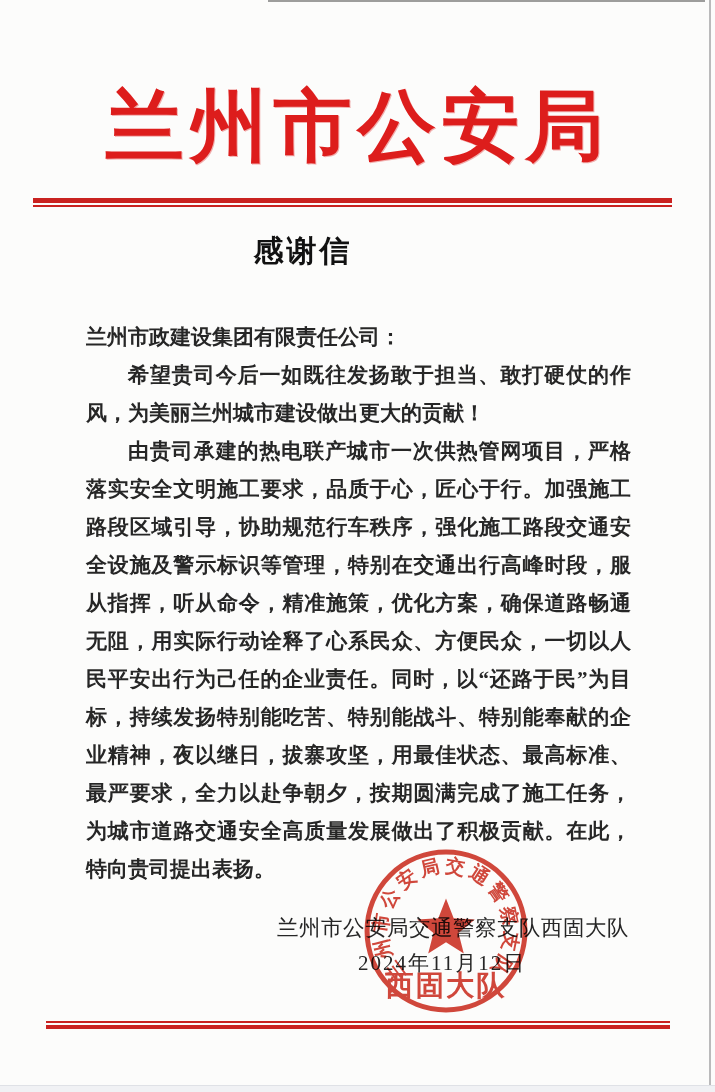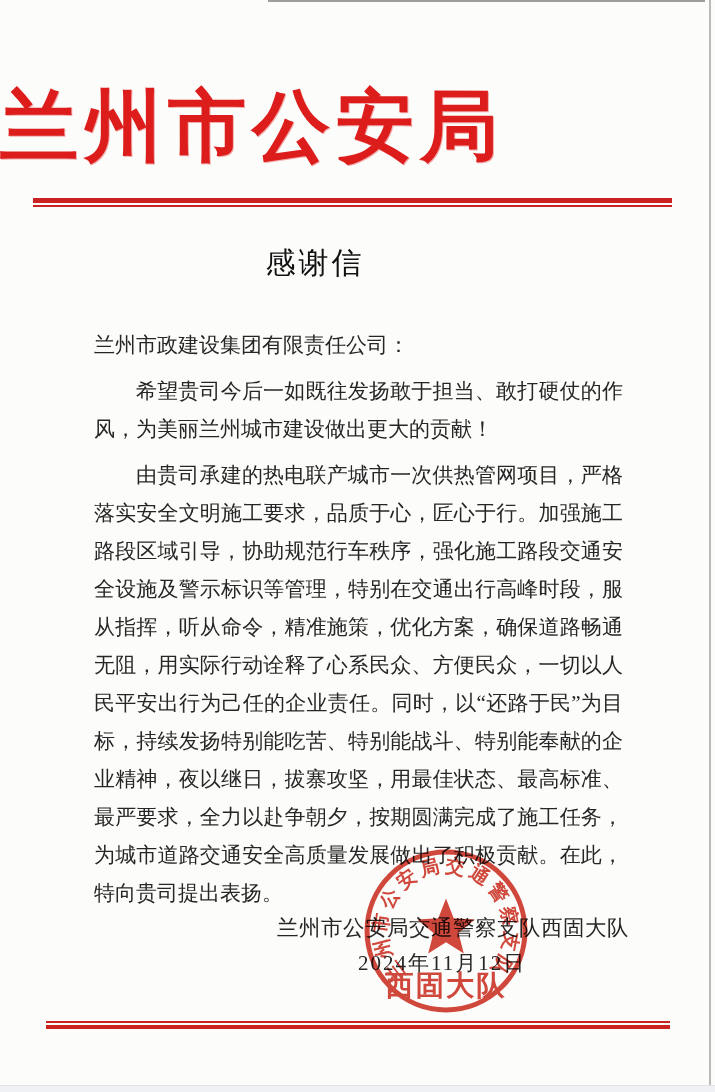--- a/index.html
+++ b/index.html
@@ -20,48 +20,48 @@
     overflow:hidden;
     font-family:var(--serif);
   }
   
   .edge-top{position:absolute;top:0;left:268px;width:437px;height:2px;background:#4f4f4f;opacity:.55;}
   .edge-right{position:absolute;top:0;right:4px;width:2px;height:100%;background:#a9a9ab;opacity:.8;}
   .edge-bottom{position:absolute;left:0;bottom:0;width:100%;height:6px;background:#f0f1f4;border-top:1px solid #dfe1e6;}
   
   .agency{
     position:absolute;top:80px;left:0;width:715px;
-    text-align:left;
+    text-align:center;
     font-size:78px;line-height:1.2;font-weight:bold;
     letter-spacing:6px;
     color:var(--agency-red);
     text-shadow:1px 1px 0 rgba(221,29,28,.35);
   }
   .rule{position:absolute;}
   .rule-top{top:198px;left:33px;width:639px;}
   .rule-bottom{top:1021px;left:46px;width:624px;}
   .rule .bar-a{height:5px;background:var(--rule-red);}
   .rule .bar-gap{height:2px;}
   .rule .bar-b{height:2px;background:var(--rule-red);}
   .rule-bottom .bar-a{height:2px;}
   .rule-bottom .bar-b{height:4px;}
   .letter-title{
     position:absolute;top:231px;left:0;width:606px;
-    margin:12px;text-align:center;
+    margin:0;text-align:center;
     font-family:var(--sans);
-    font-size:30px;font-weight:normal;letter-spacing:3px;
+    font-size:30px;font-weight:bold;letter-spacing:3px;
     color:#111;
   }
   .body-text{
     position:absolute;top:318px;left:86px;width:545px;
     font-size:21px;line-height:38px;
     color:var(--body-ink);
     text-align:justify;
   }
-  .body-text p{margin:8px;}
+  .body-text p{margin:0;font-weight:bold;}
   .body-text .para{text-indent:2em;}
   .sign-name{
     position:absolute;top:913px;left:277px;
     font-size:21.5px;letter-spacing:.5px;
     color:var(--body-ink);white-space:nowrap;
   }
   .sign-date{
     position:absolute;top:949px;left:358px;
     font-size:21px;letter-spacing:2px;
     color:var(--body-ink);white-space:nowrap;

